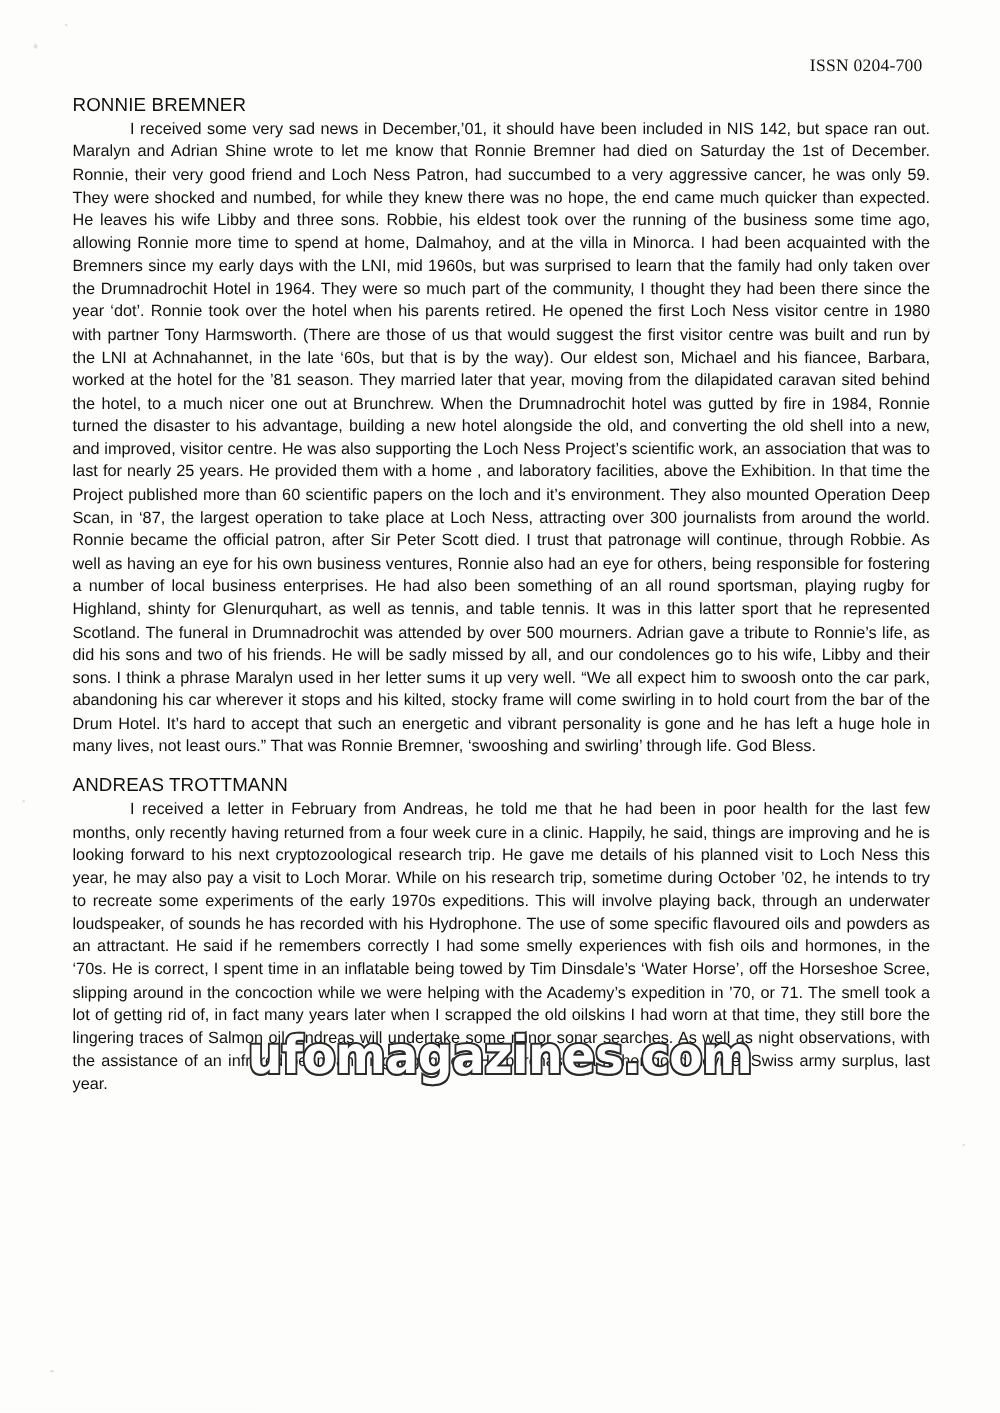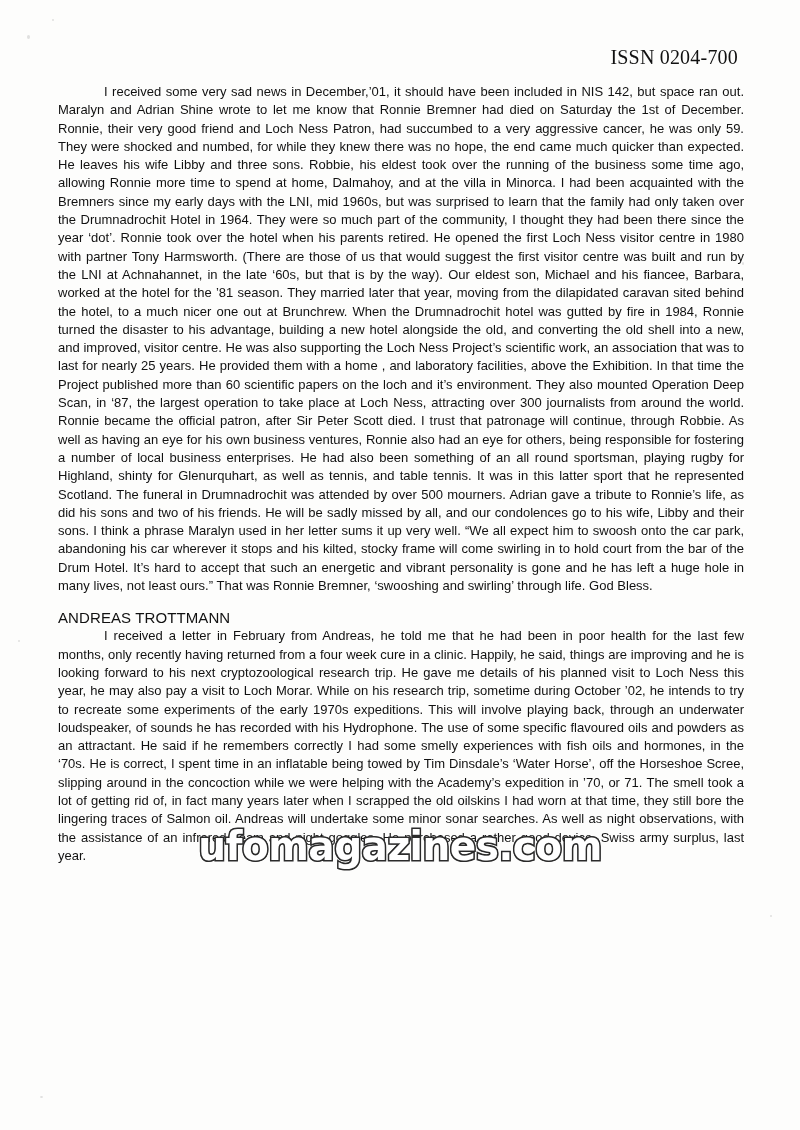--- a/index.html
+++ b/index.html
@@ -36,21 +36,21 @@
 
   .content {
     position: relative;
     padding: 46px 56px 0 58px;
     z-index: 2;
   }
 
   .issn {
     text-align: right;
     font-family: "Liberation Serif", serif;
-    font-size: 20px;
+    font-size: 14px;
     letter-spacing: .2px;
     margin: 0 6px 14px 0;
   }
 
   .masthead {
     text-align: center;
     margin: 0 0 6px 0;
   }
   .masthead .line1 {
     font-size: 27px;
@@ -136,20 +136,21 @@
   <div class="speck" style="left:18px;  top:640px; width:2px; height:2px;"></div>
   <div class="speck" style="left:770px; top:915px; width:2px; height:2px;"></div>
   <div class="speck" style="left:40px;  top:1096px;width:3px; height:2px;"></div>
 
   <div class="content">
 
     <div class="issn">ISSN 0204-700</div>
 
 
     <div class="article">
+      <h2 class="section-heading">RONNIE BREMNER</h2>
       <p class="body-text">I received some very sad news in December,’01, it should have been included in NIS 142, but space ran out. Maralyn and Adrian Shine wrote to let me know that Ronnie Bremner had died on Saturday the 1st of December. Ronnie, their very good friend and Loch Ness Patron, had succumbed to a very aggressive cancer, he was only 59. They were shocked and numbed, for while they knew there was no hope, the end came much quicker than expected. He leaves his wife Libby and three sons. Robbie, his eldest took over the running of the business some time ago, allowing Ronnie more time to spend at home, Dalmahoy, and at the villa in Minorca. I had been acquainted with the Bremners since my early days with the LNI, mid 1960s, but was surprised to learn that the family had only taken over the Drumnadrochit Hotel in 1964. They were so much part of the community, I thought they had been there since the year ‘dot’. Ronnie took over the hotel when his parents retired. He opened the first Loch Ness visitor centre in 1980 with partner Tony Harmsworth. (There are those of us that would suggest the first visitor centre was built and run by the LNI at Achnahannet, in the late ‘60s, but that is by the way). Our eldest son, Michael and his fiancee, Barbara, worked at the hotel for the ’81 season. They married later that year, moving from the dilapidated caravan sited behind the hotel, to a much nicer one out at Brunchrew. When the Drumnadrochit hotel was gutted by fire in 1984, Ronnie turned the disaster to his advantage, building a new hotel alongside the old, and converting the old shell into a new, and improved, visitor centre. He was also supporting the Loch Ness Project’s scientific work, an association that was to last for nearly 25 years. He provided them with a home , and laboratory facilities, above the Exhibition. In that time the Project published more than 60 scientific papers on the loch and it’s environment. They also mounted Operation Deep Scan, in ‘87, the largest operation to take place at Loch Ness, attracting over 300 journalists from around the world. Ronnie became the official patron, after Sir Peter Scott died. I trust that patronage will continue, through Robbie. As well as having an eye for his own business ventures, Ronnie also had an eye for others, being responsible for fostering a number of local business enterprises. He had also been something of an all round sportsman, playing rugby for Highland, shinty for Glenurquhart, as well as tennis, and table tennis. It was in this latter sport that he represented Scotland. The funeral in Drumnadrochit was attended by over 500 mourners. Adrian gave a tribute to Ronnie’s life, as did his sons and two of his friends. He will be sadly missed by all, and our condolences go to his wife, Libby and their sons. I think a phrase Maralyn used in her letter sums it up very well. “We all expect him to swoosh onto the car park, abandoning his car wherever it stops and his kilted, stocky frame will come swirling in to hold court from the bar of the Drum Hotel. It’s hard to accept that such an energetic  and vibrant personality is gone and he has left a huge hole in many lives, not least ours.” That was Ronnie Bremner, ‘swooshing and swirling’ through life. God Bless.</p>
     </div>
 
     <div class="article">
       <h2 class="section-heading">ANDREAS TROTTMANN</h2>
       <p class="body-text">I received a letter in February from Andreas, he told me that he had been in poor health for the last few months, only recently having returned from a four week cure in a clinic. Happily, he said, things are improving and he is looking forward to his next cryptozoological research trip. He gave me details of his planned visit to Loch Ness this year, he may also pay a visit to Loch Morar. While on his research trip, sometime during October ’02, he intends to try to recreate some experiments of the early 1970s expeditions. This will involve playing back, through an underwater loudspeaker, of sounds he has recorded with his Hydrophone. The use of some specific flavoured oils and powders as an attractant. He said if he remembers correctly I had some smelly experiences with fish oils and hormones, in the ‘70s. He is correct, I spent time in an inflatable being towed by Tim Dinsdale’s ‘Water Horse’, off the Horseshoe Scree, slipping around in the concoction while we were helping with the Academy’s expedition in ’70, or 71. The smell took a lot of getting rid of, in fact many years later when I scrapped the old oilskins I had worn at that time, they still bore the lingering traces of Salmon oil. Andreas will undertake some minor sonar searches. As well as night observations, with the assistance of an infrared beam and night goggles. He purchased a rather good device, Swiss army surplus, last year.</p>
     </div>
 
   </div>
 

